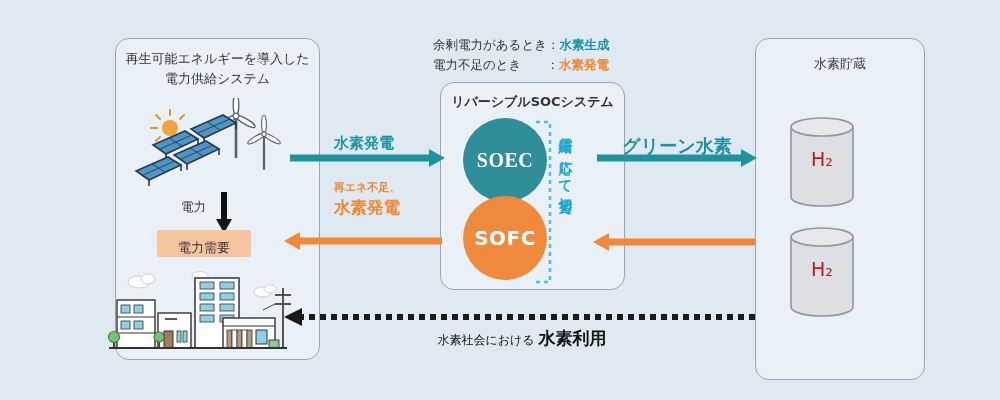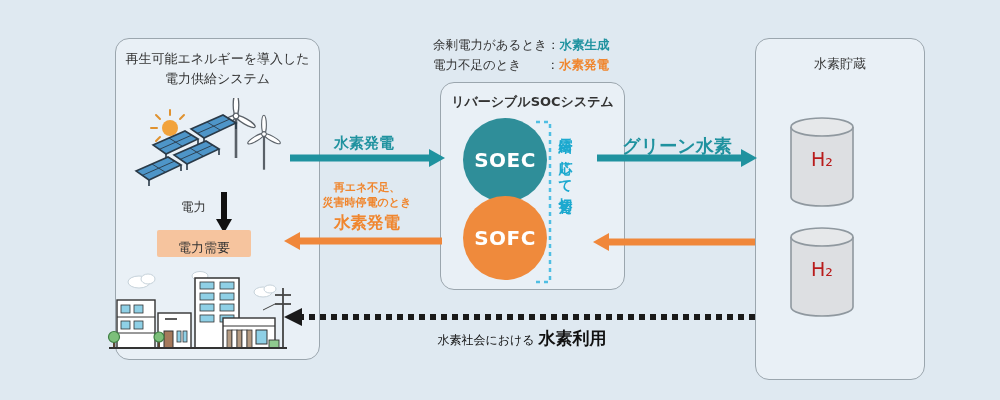--- a/index.html
+++ b/index.html
@@ -26,21 +26,21 @@
   
   #legend{left:413px;top:35px;z-index:3;font-size:12.5px;line-height:20px;color:#333;}
   #legend .lrow{white-space:pre;font-weight:500;margin-left:20px;}
   #legend .lval{font-weight:700;}
   #legend .teal{color:#1f929f;}
   #legend .orange{color:#f0862e;}
 
   
   .soc-circle{position:absolute;width:84px;height:84px;border-radius:50%;display:flex;align-items:center;
     justify-content:center;color:#fff;font-weight:700;font-size:20px;letter-spacing:.5px;z-index:2;}
-  #soec-circle{left:463px;top:118px;background:#2f8e99;}
+  #soec-circle{left:463px;top:118px;background:#2f8e99;font-family:Liberation Serif, serif;}
   #sofc-circle{left:463px;top:196px;background:#ef8a3c;z-index:3;}
 
   #switch-note{left:557px;top:127px;height:160px;writing-mode:vertical-rl;text-orientation:mixed;
     color:#1ca9cf;font-weight:700;font-size:14px;letter-spacing:2px;z-index:3;}
 
   
   .arrow-label{position:absolute;text-align:center;font-weight:700;z-index:4;}
   #surplus-label{left:288px;top:134px;width:152px;font-size:15px;color:#1f929f;}
   #greenh2-label{left:598px;top:134px;width:158px;font-size:18px;color:#1f929f;}
   #shortage-label{left:293px;top:181px;width:148px;color:#f0862e;line-height:1.35;}
@@ -235,20 +235,19 @@
       <line x1="755" y1="317" x2="302" y2="317" stroke="#1a1a1a" stroke-width="6" stroke-dasharray="6 5"></line>
       <polygon points="302,308 302,326 284,317" fill="#1a1a1a"></polygon>
     </g>
     <path d="M536,122 H550 V282 H536" fill="none" stroke="#4fbee3" stroke-width="2.5" stroke-dasharray="4 4"></path>
   </svg>
 
   <div id="surplus-label" class="arrow-label">水素発電</div>
   <div id="greenh2-label" class="arrow-label">グリーン水素</div>
   <div id="shortage-label" class="arrow-label">
     <span class="small">再エネ不足、</span>
-    <span class="small">災害時停電のとき</span>
     <span class="big">水素発電</span>
   </div>
   <div id="usage-label" class="abs">
     <span class="pre">水素社会における </span><span class="main">水素利用</span>
   </div>
 
 </div>
 
 </body></html>

